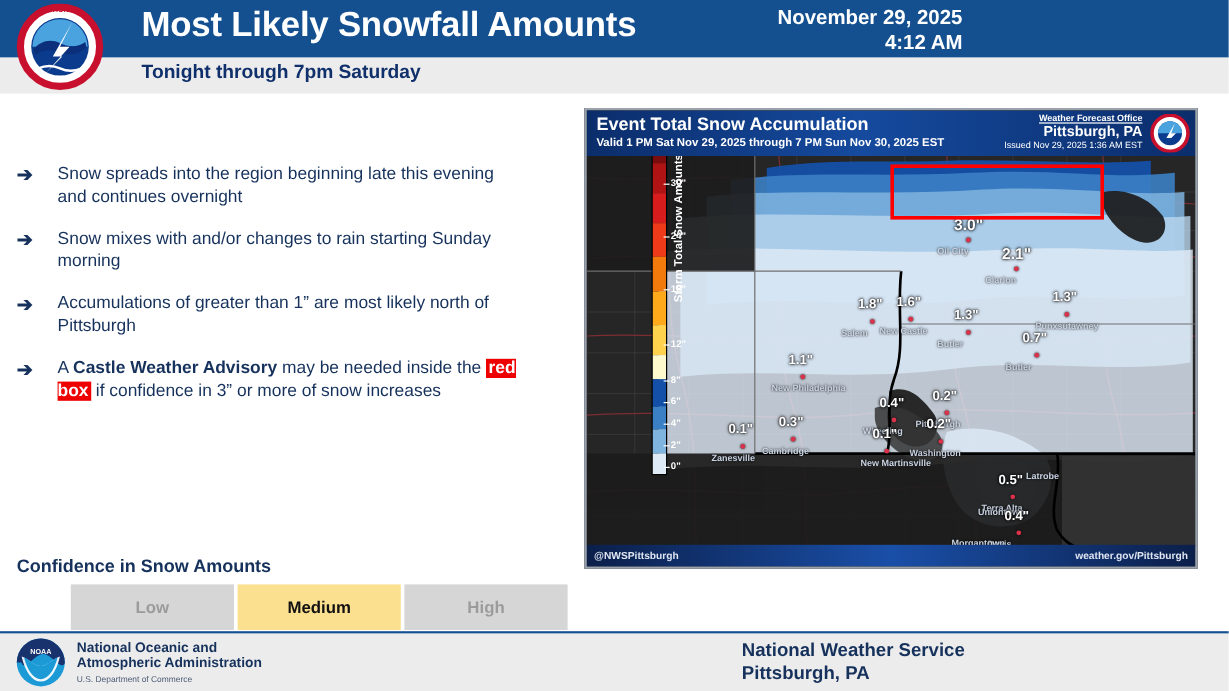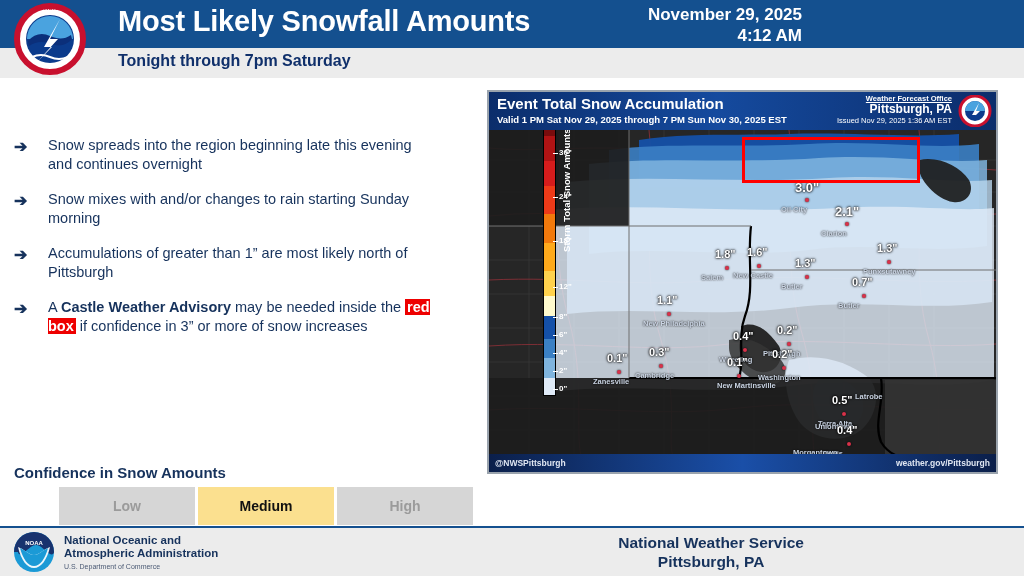--- a/index.html
+++ b/index.html
@@ -84,21 +84,21 @@
     position:absolute; left:0; top:526px; width:1024px; height:2px;
     background:#14508f;
   }
   .noaa-seal { position:absolute; left:12px; top:531px; width:44px; height:42px; }
   .noaa-txt {
     position:absolute; left:64px; top:534px; color:#16325c;
   }
   .noaa-l1 { font-size:11.5px; font-weight:bold; line-height:13px; }
   .noaa-l2 { font-size:7px; color:#4b5a74; margin-top:3px; }
   .footer-right {
-    position:absolute; right:12px; top:533px; text-align:center;
+    position:absolute; right:12px; top:533px; text-align:left;
     color:#16325c; font-size:15.5px; font-weight:bold; line-height:19px;
   }
 
   
   .map-wrap {
     position:absolute; left:487px; top:90px; width:511px; height:384px;
     border:2px solid #9aa3ad; background:#0a1020; overflow:hidden;
   }
   .map-hdr {
     position:absolute; left:0; top:0; width:100%; height:38px;

